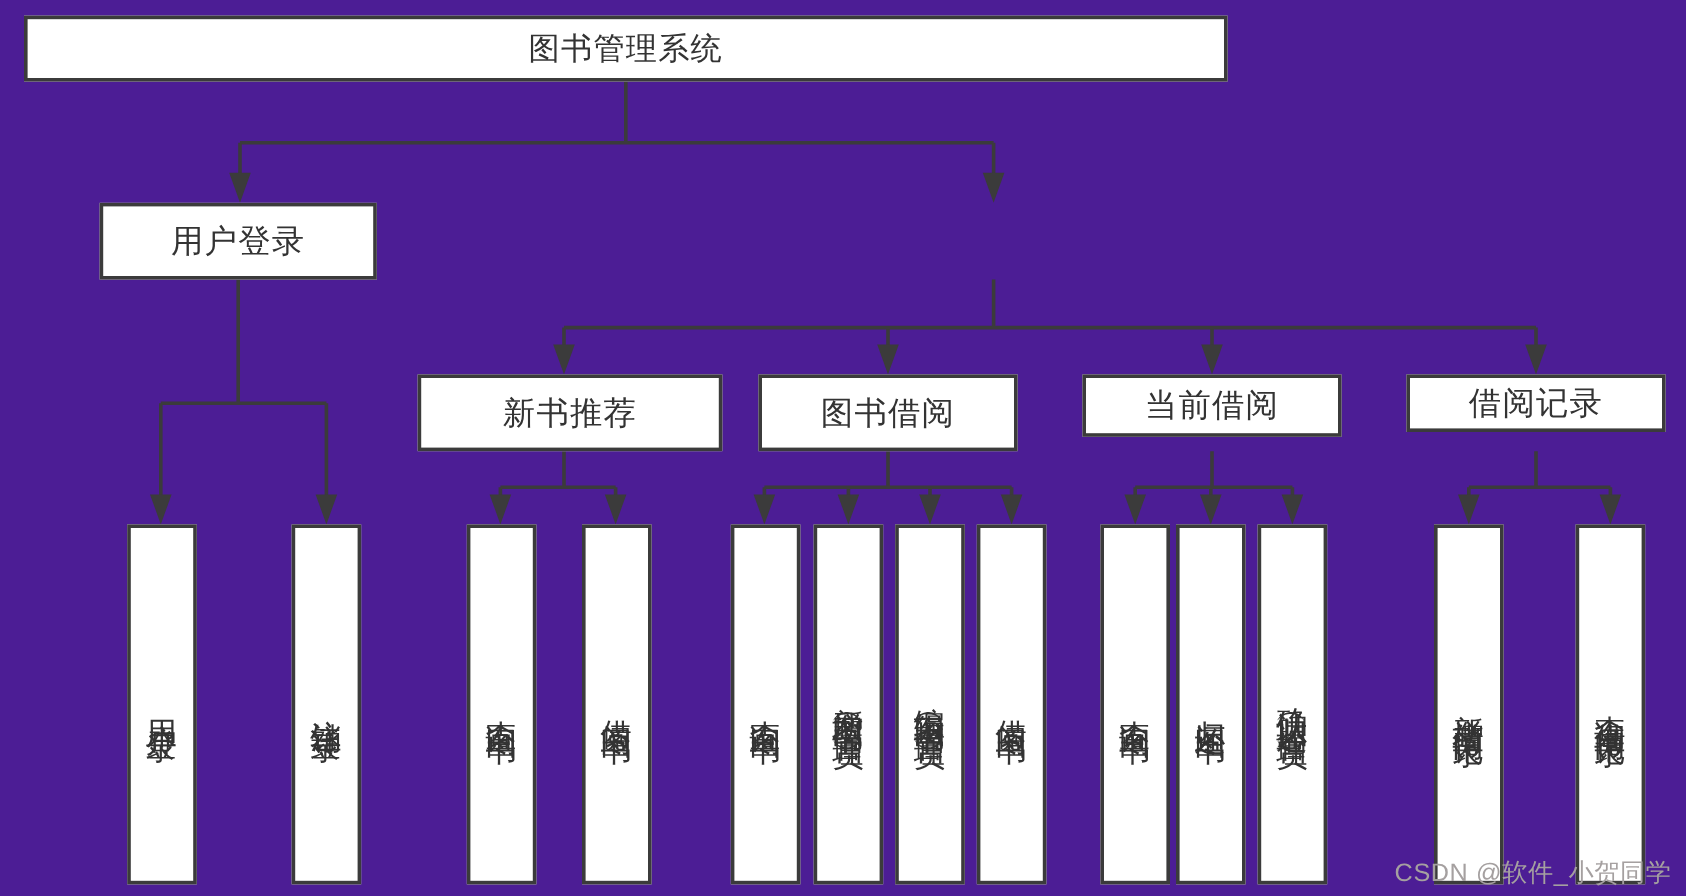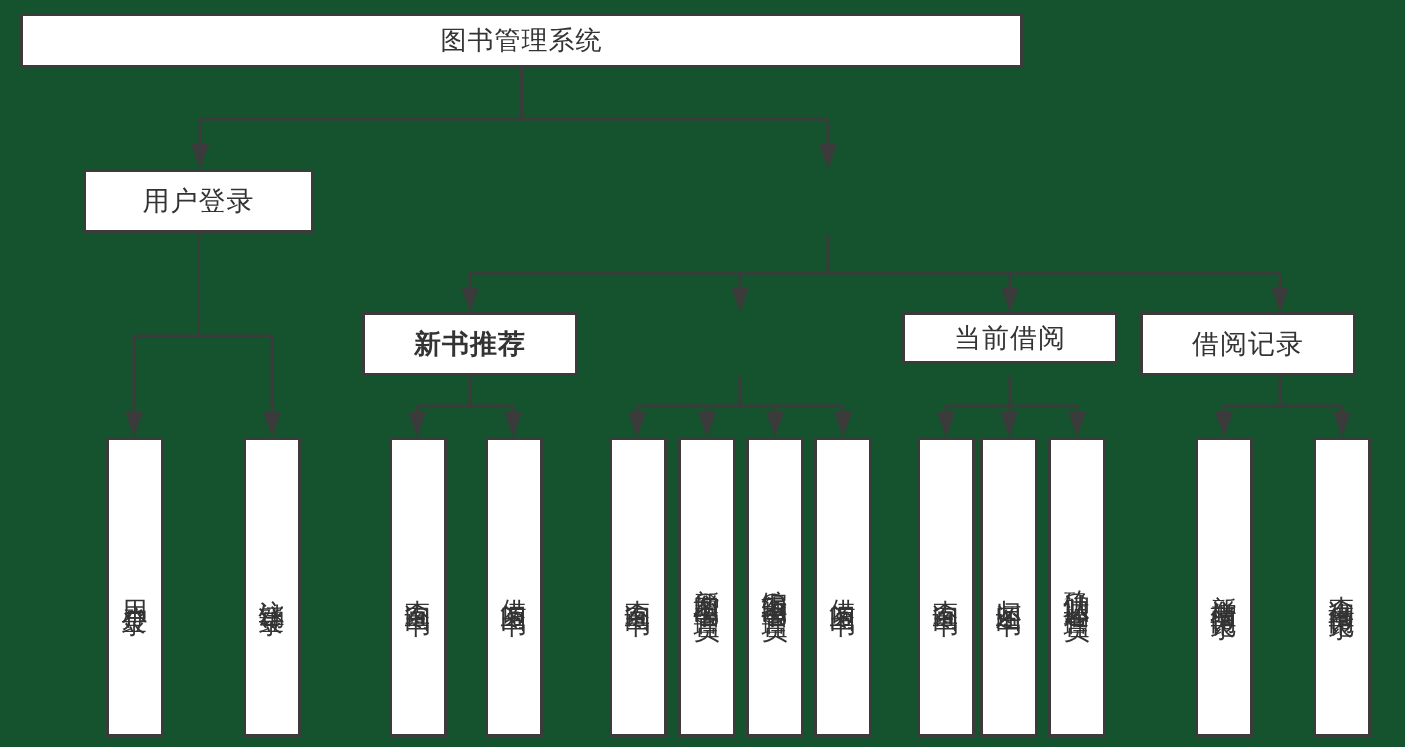--- a/index.html
+++ b/index.html
@@ -4,21 +4,21 @@
 <style>
   html, body {
     margin: 0;
     padding: 0;
     background: #ffffff;
   }
   .stage {
     position: relative;
     width: 1405px;
     height: 747px;
-    background: #14532d;
+    background: #4c1d95;
     overflow: hidden;
     font-family: "Liberation Sans", sans-serif;
   }
   svg.wires {
     position: absolute;
     left: 0;
     top: 0;
     width: 1405px;
     height: 747px;
     pointer-events: none;
@@ -126,36 +126,38 @@
       M1000 412 L1018 412 L1009 437 Z
       M1068 412 L1086 412 L1077 437 Z
       M1215 412 L1233 412 L1224 437 Z
       M1333 412 L1351 412 L1342 437 Z"></path>
   </svg>
 
   <div class="hnode root" style="left:20px; top:13px; width:1003px; height:55px;">图书管理系统</div>
 
   <div class="hnode" style="left:83px; top:169px; width:231px; height:64px;">用户登录</div>
 
-  <div class="hnode" style="left:362px; top:312px; width:216px; height:64px;font-weight:bold;">新书推荐</div>
+  <div class="hnode" style="left:348px; top:312px; width:254px; height:64px;">新书推荐</div>
+  <div class="hnode" style="left:632px; top:312px; width:216px; height:64px;">图书借阅</div>
   <div class="hnode" style="left:902px; top:312px; width:216px; height:52px;">当前借阅</div>
-  <div class="hnode" style="left:1140px; top:312px; width:216px; height:64px;">借阅记录</div>
+  <div class="hnode" style="left:1172px; top:312px; width:216px; height:48px;">借阅记录</div>
 
   <div class="vnode" style="left:106px; top:437px; width:58px; height:300px;">用户登录</div>
   <div class="vnode" style="left:243px; top:437px; width:58px; height:300px;">注销登录</div>
 
   <div class="vnode" style="left:389px; top:437px; width:58px; height:300px;">查询图书</div>
   <div class="vnode" style="left:485px; top:437px; width:58px; height:300px;">借阅图书</div>
 
   <div class="vnode" style="left:609px; top:437px; width:58px; height:300px;">查询图书</div>
   <div class="vnode" style="left:678px; top:437px; width:58px; height:300px;">新增图书（管理员）</div>
   <div class="vnode" style="left:746px; top:437px; width:58px; height:300px;">编辑图书（管理员）</div>
   <div class="vnode" style="left:814px; top:437px; width:58px; height:300px;">借阅图书</div>
 
   <div class="vnode" style="left:917px; top:437px; width:58px; height:300px;">查询图书</div>
   <div class="vnode" style="left:980px; top:437px; width:58px; height:300px;">归还图书</div>
   <div class="vnode" style="left:1048px; top:437px; width:58px; height:300px;">确认归还（管理员）</div>
 
   <div class="vnode" style="left:1195px; top:437px; width:58px; height:300px;">新增借阅记录</div>
   <div class="vnode" style="left:1313px; top:437px; width:58px; height:300px;">查询借阅记录</div>
 
+  <div class="watermark">CSDN @软件_小贺同学</div>
 
 </div>
 
 </body></html>

